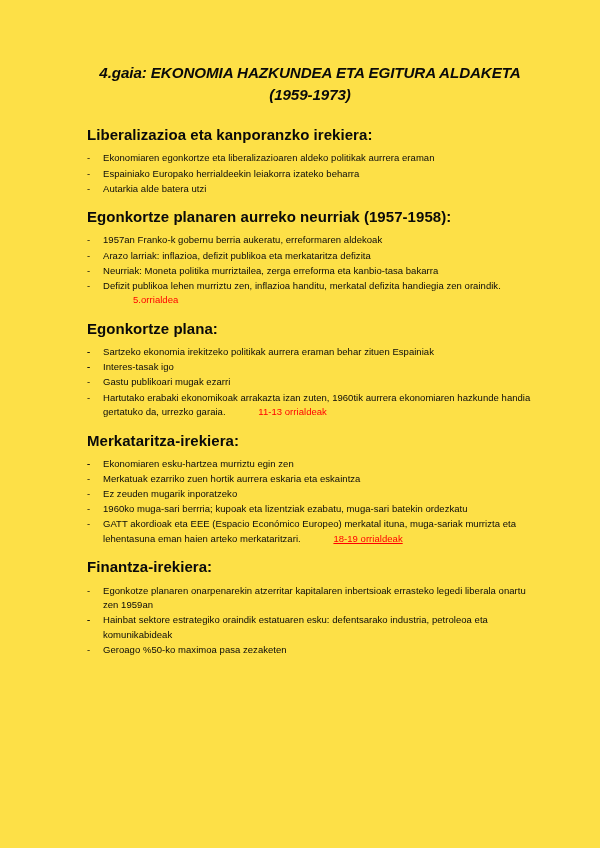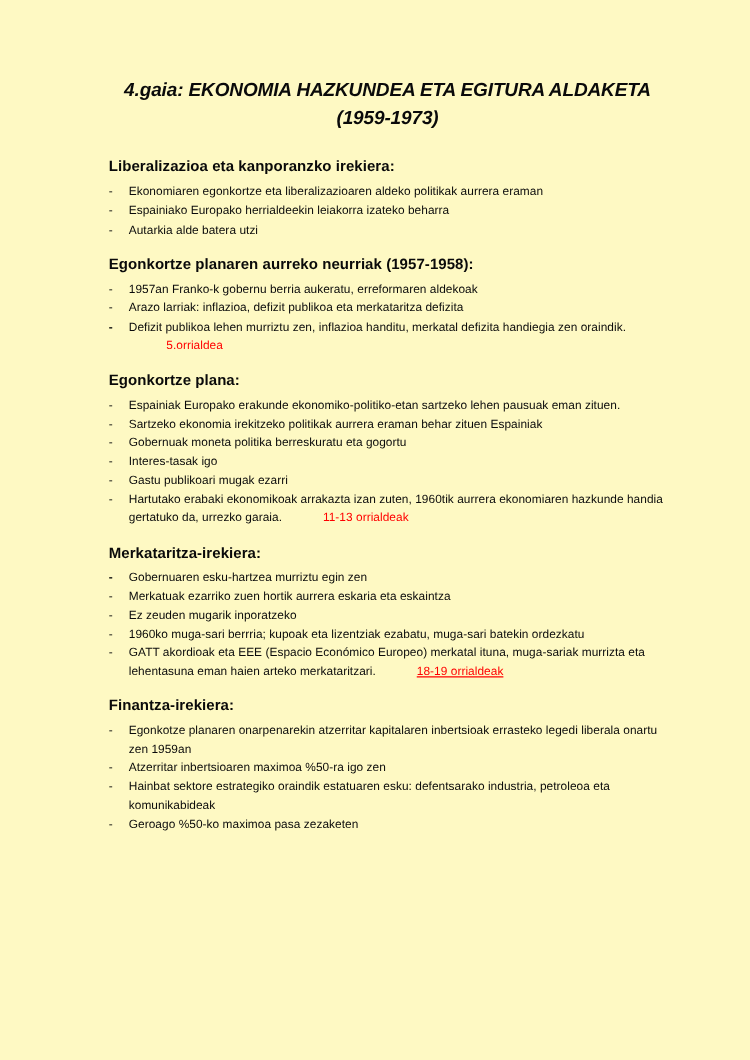--- a/index.html
+++ b/index.html
@@ -9,21 +9,21 @@
     background: #ffffff;
   }
   body {
     font-family: "Liberation Sans", sans-serif;
     color: #0a0a0a;
   }
   .page {
     position: relative;
     width: 600px;
     height: 848px;
-    background: #fef9c3;
+    background: #fde047;
     box-sizing: border-box;
     overflow: hidden;
   }
   .doc-body {
     position: absolute;
     left: 71px;
     top: 62px;
     width: 462px;
   }
   .doc-title {
@@ -33,21 +33,21 @@
     line-height: 1.42;
     text-align: center;
     margin: 0 0 20px 0;
     padding: 0 6px 0 22px;
     letter-spacing: -0.1px;
   }
   .section {
     margin: 0 0 11px 0;
   }
   .section-heading {
-    font-size: 12px;
+    font-size: 15px;
     font-weight: bold;
     line-height: 1.35;
     margin: 0 0 6px 0;
     letter-spacing: 0.05px;
     padding-left: 16px;
   }
   ul.bullets {
     list-style: none;
     margin: 0;
     padding: 0;
@@ -86,50 +86,50 @@
             <li><span class="dash">-</span><span class="txt">Ekonomiaren egonkortze eta liberalizazioaren aldeko politikak aurrera eraman</span></li>
             <li><span class="dash">-</span><span class="txt">Espainiako Europako herrialdeekin leiakorra izateko beharra</span></li>
             <li><span class="dash">-</span><span class="txt">Autarkia alde batera utzi</span></li>
           </ul>
         </section>
         <section class="section">
           <h2 class="section-heading">Egonkortze planaren aurreko neurriak (1957-1958):</h2>
           <ul class="bullets">
             <li><span class="dash">-</span><span class="txt">1957an Franko-k gobernu berria aukeratu, erreformaren aldekoak</span></li>
             <li><span class="dash">-</span><span class="txt">Arazo larriak: inflazioa, defizit publikoa eta merkataritza defizita</span></li>
-            <li><span class="dash">-</span></li>
+            <li><span class="dash">-</span><span class="txt">Neurriak: Moneta politika murriztailea, zerga erreforma eta kanbio-tasa bakarra</span></li>
             <li><span class="dash">-</span><span class="txt">Defizit publikoa lehen murriztu zen, inflazioa handitu, merkatal defizita handiegia zen oraindik. </span><span class="ref" style="color: rgb(255, 0, 0);">5.orrialdea</span></li>
           </ul>
         </section>
         <section class="section">
           <h2 class="section-heading">Egonkortze plana:</h2>
           <ul class="bullets">
-            <li><span class="dash">-</span><span class="txt">Espainiak Europako erakunde ekonomiko-politiko-etan sartzeko lehen pausuak eman zituen.</span></li>
+            <li><span class="dash">-</span></li>
             <li><span class="dash">-</span><span class="txt">Sartzeko ekonomia irekitzeko politikak aurrera eraman behar zituen Espainiak</span></li>
-            <li><span class="dash">-</span><span class="txt">Gobernuak moneta politika berreskuratu eta gogortu</span></li>
+            <li><span class="dash">-</span></li>
             <li><span class="dash">-</span><span class="txt">Interes-tasak igo</span></li>
             <li><span class="dash">-</span><span class="txt">Gastu publikoari mugak ezarri</span></li>
             <li><span class="dash">-</span><span class="txt">Hartutako erabaki ekonomikoak arrakazta izan zuten, 1960tik aurrera ekonomiaren hazkunde handia gertatuko da, urrezko garaia. </span><span class="ref" style="color: rgb(255, 0, 0);">11-13 orrialdeak</span></li>
           </ul>
         </section>
         <section class="section">
           <h2 class="section-heading">Merkataritza-irekiera:</h2>
           <ul class="bullets">
             <li><span class="dash">-</span></li>
-            <li><span class="dash">-</span><span class="txt">Gobernuaren esku-hartzea murriztu egin zen</span></li>
+            <li><span class="dash">-</span><span class="txt">Ekonomiaren esku-hartzea murriztu egin zen</span></li>
             <li><span class="dash">-</span><span class="txt">Merkatuak ezarriko zuen hortik aurrera eskaria eta eskaintza</span></li>
             <li><span class="dash">-</span><span class="txt">Ez zeuden mugarik inporatzeko</span></li>
             <li><span class="dash">-</span><span class="txt">1960ko muga-sari berrria; kupoak eta lizentziak ezabatu, muga-sari batekin ordezkatu</span></li>
             <li><span class="dash">-</span><span class="txt">GATT akordioak eta EEE (Espacio Económico Europeo) merkatal ituna, muga-sariak murrizta eta lehentasuna eman haien arteko merkataritzari. </span><span class="ref" style="color: rgb(255, 0, 0); text-decoration: underline;">18-19 orrialdeak</span></li>
           </ul>
         </section>
         <section class="section">
           <h2 class="section-heading">Finantza-irekiera:</h2>
           <ul class="bullets">
             <li><span class="dash">-</span><span class="txt">Egonkotze planaren onarpenarekin atzerritar kapitalaren inbertsioak errasteko legedi liberala onartu zen 1959an</span></li>
-            <li><span class="dash">-</span><span class="txt">Atzerritar inbertsioaren maximoa %50-ra igo zen</span></li>
+            <li><span class="dash">-</span></li>
             <li><span class="dash">-</span><span class="txt">Hainbat sektore estrategiko oraindik estatuaren esku: defentsarako industria, petroleoa eta komunikabideak</span></li>
             <li><span class="dash">-</span><span class="txt">Geroago %50-ko maximoa pasa zezaketen</span></li>
           </ul>
         </section>
       </div>
   </div>
 </div>
 
 </body></html>

